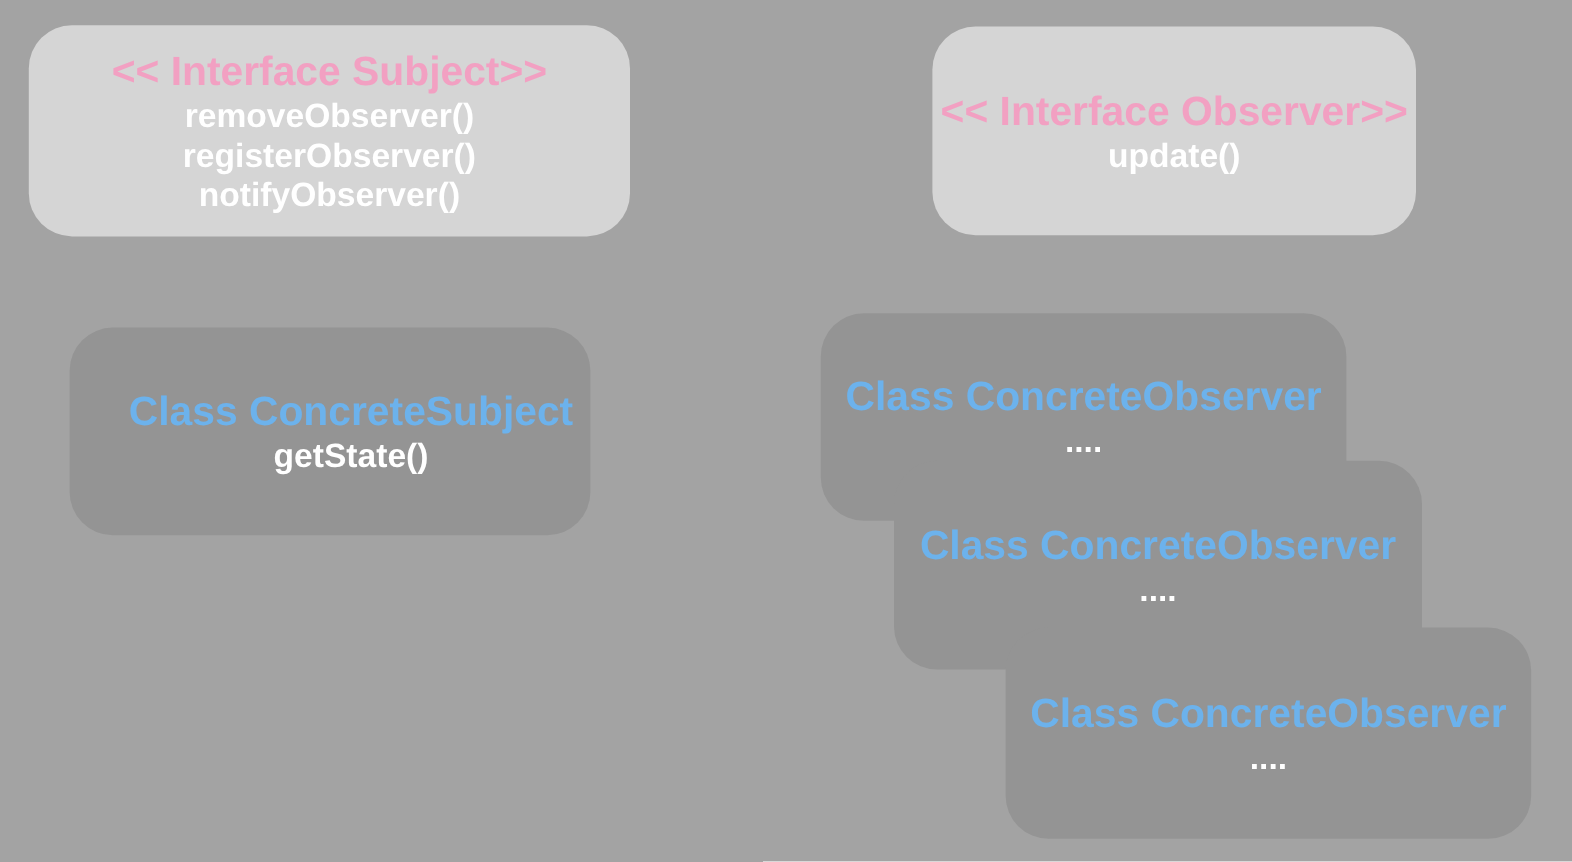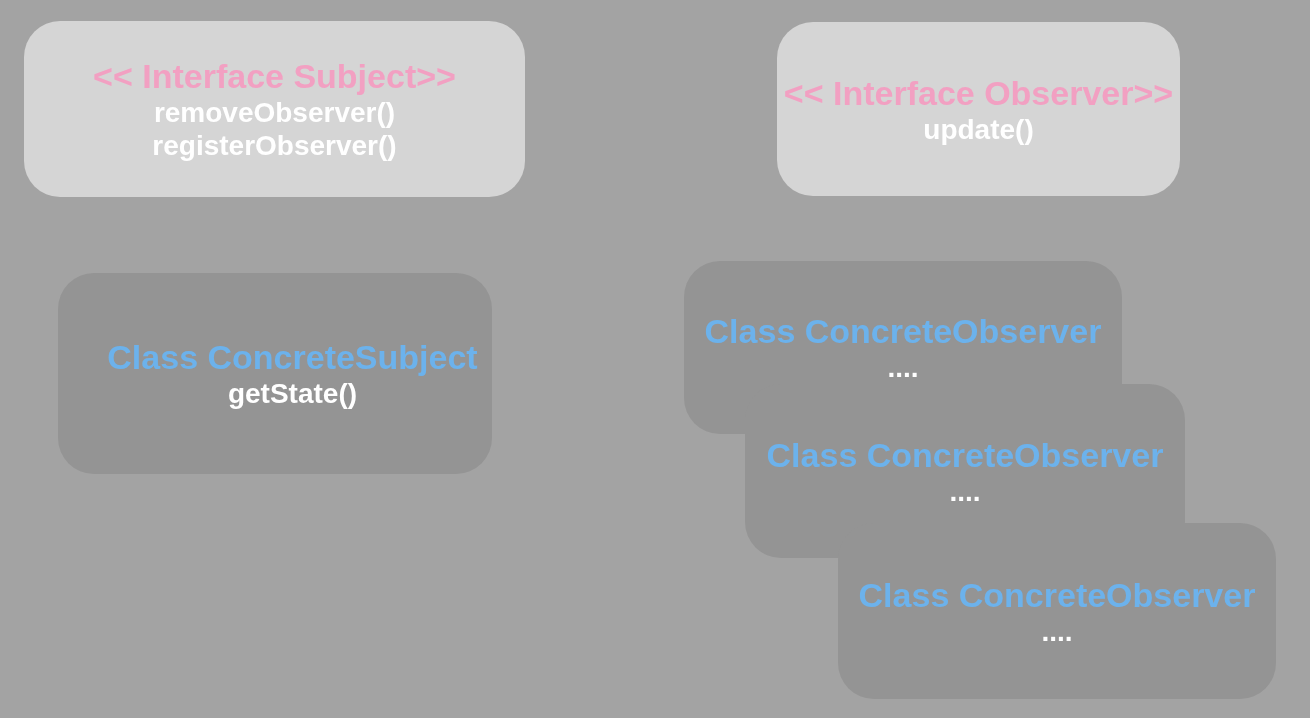--- a/index.html
+++ b/index.html
@@ -37,34 +37,35 @@
   .class     .box-title { color: var(--blue, #6cb2ec); }
   .box-method {
     color: var(--method, #ffffff);
     font-size: 28px;
     line-height: 33px;
     white-space: nowrap;
   }
   
   #box-interface-subject  { left: 24px;  top: 21px;  width: 501px; height: 176px; }
   #box-interface-observer { left: 777px; top: 22px;  width: 403px; height: 174px; }
-  #box-concrete-subject   { left: 58px;  top: 273px; width: 434px; height: 201px; padding-left: 35px; }
+  #box-concrete-subject   { left: 58px;  top: 273px; width: 434px; height: 173px; padding-left: 35px; }
   #box-concrete-observer-1{ left: 684px; top: 261px; width: 438px; height: 173px; }
   #box-concrete-observer-2{ left: 745px; top: 384px; width: 440px; height: 174px; }
   #box-concrete-observer-3{ left: 838px; top: 523px; width: 438px; height: 176px; }
 </style>
 </head>
 <body>
 
 <div class="canvas">
 
   <div class="box interface" id="box-interface-subject">
     <div class="box-title">&lt;&lt; Interface Subject&gt;&gt;</div>
     <div class="box-method">removeObserver()</div>
     <div class="box-method">registerObserver()</div>
+    <div class="box-method">notifyObserver()</div>
   </div>
 
   <div class="box interface" id="box-interface-observer">
     <div class="box-title">&lt;&lt; Interface Observer&gt;&gt;</div>
     <div class="box-method">update()</div>
   </div>
 
   <div class="box class" id="box-concrete-subject">
     <div class="box-title">Class ConcreteSubject</div>
     <div class="box-method">getState()</div>

